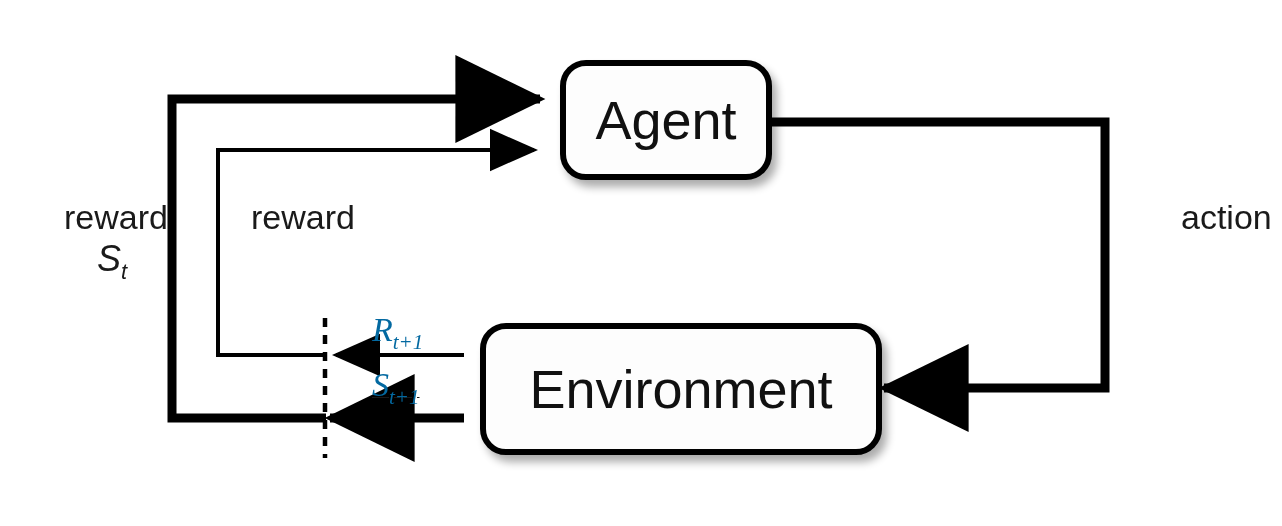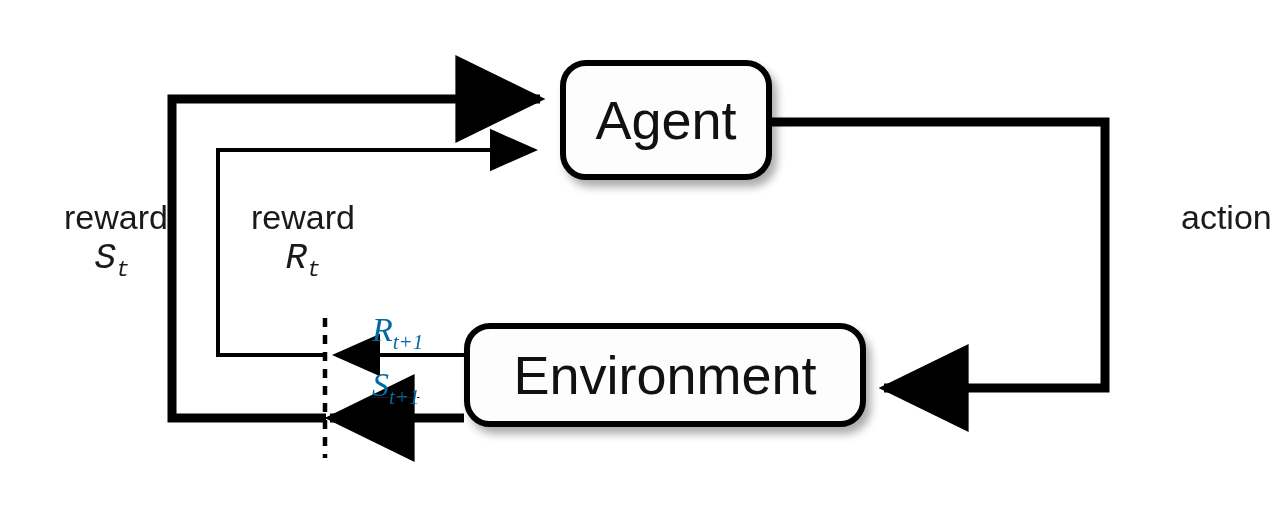--- a/index.html
+++ b/index.html
@@ -40,38 +40,38 @@
     line-height: 1;
     white-space: nowrap;
   }
   #agent-box {
     left: 560px;
     top: 60px;
     width: 212px;
     height: 120px;
   }
   #environment-box {
-    left: 464px;
+    left: 480px;
     top: 323px;
     width: 402px;
-    height: 104px;
+    height: 132px;
   }
   .edge-label {
     position: absolute;
     color: #1a1a1a;
     white-space: nowrap;
   }
   .word {
     font-family: "Liberation Sans", sans-serif;
     font-size: 34px;
     line-height: 1.05;
     display: block;
   }
   .sym {
-    font-family: Liberation Mono, monospace;
+    font-family: Liberation Sans, sans-serif;
     font-style: italic;
     font-size: 36px;
     line-height: 1.25;
     display: block;
   }
   .sym .sub {
     font-size: 22px;
     vertical-align: sub;
     font-style: italic;
   }
@@ -132,21 +132,20 @@
     <span class="node-label">Environment</span>
   </div>
 
   <div class="edge-label" id="state-label">
     <span class="word">reward</span>
     <span class="sym"><span>S</span><span class="sub">t</span></span>
   </div>
 
   <div class="edge-label" id="reward-label">
     <span class="word">reward</span>
-    <span class="sym"><span>R</span><span class="sub">t</span></span>
   </div>
 
   <div class="edge-label" id="action-label">
     <span class="word">action</span>
   </div>
 
   <div class="edge-label" id="rt1-label">
     <span class="sym-inline"><span>R</span><span class="sub">t+1</span></span>
   </div>
 

